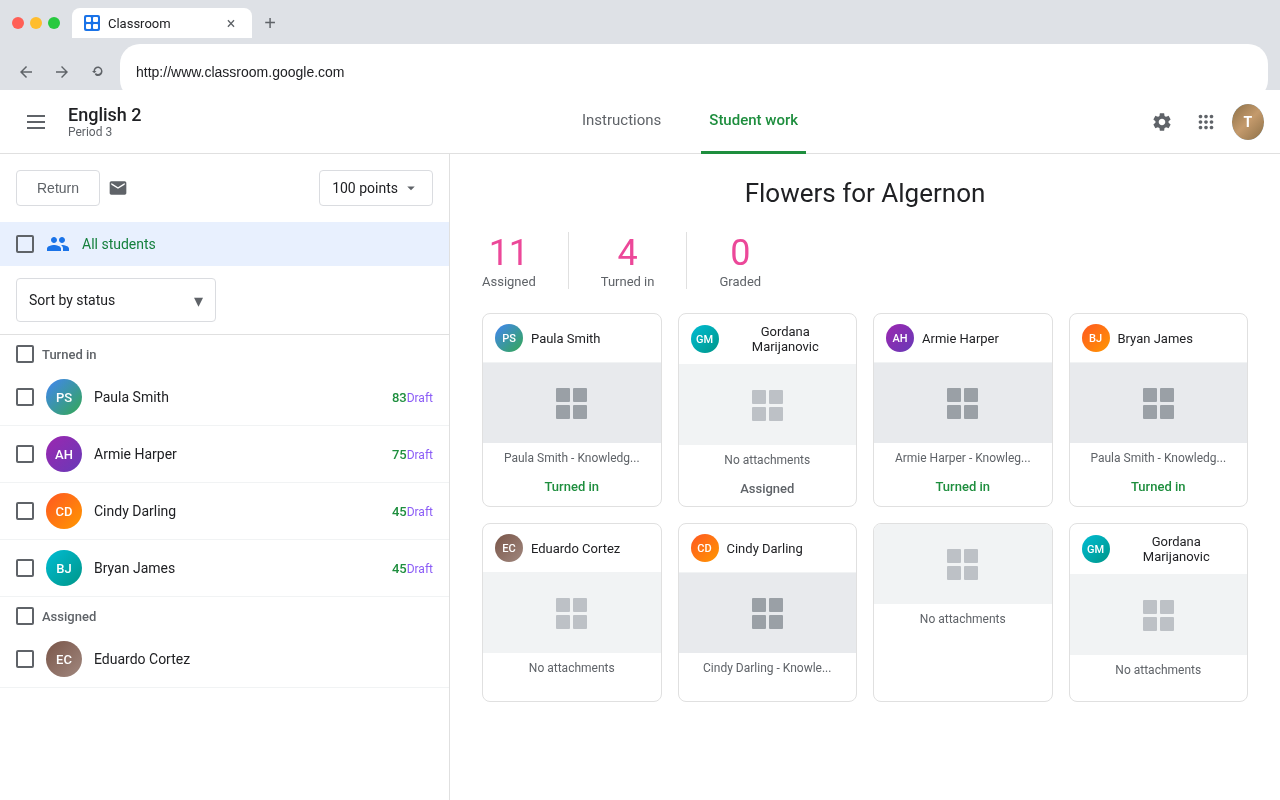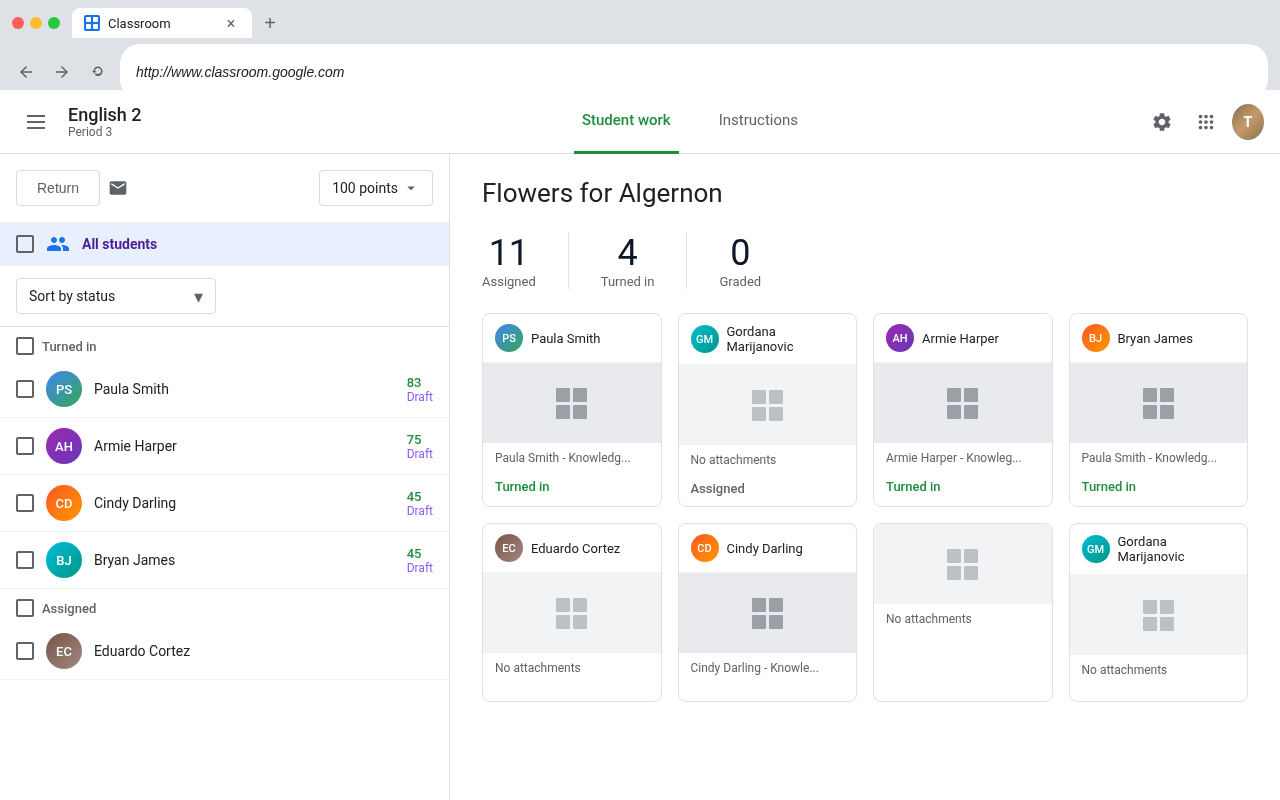--- a/index.html
+++ b/index.html
@@ -57,21 +57,21 @@
       background: #dee1e6;
     }
     .nav-btn {
       width: 28px; height: 28px; border-radius: 50%; border: none;
       background: transparent; cursor: pointer; color: #5f6368; font-size: 16px;
       display: flex; align-items: center; justify-content: center;
     }
     .address-bar {
       flex: 1; background: #fff; border-radius: 20px;
       padding: 20px 16px; font-size: 14px; color: #202124;
-      border: none; outline: none; font-style: italic;
+      border: none; outline: none;
     }
 
     
     .app-container {
       height: calc(800px - 90px);
       display: flex;
       flex-direction: column;
       background: #fff;
       overflow: hidden;
     }
@@ -186,30 +186,30 @@
       cursor: pointer;
     }
     .check-box {
       width: 18px; height: 18px; border: 2px solid #5f6368; border-radius: 2px;
       display: flex; align-items: center; justify-content: center;
       flex-shrink: 0;
     }
     .students-icon {
       color: #1a73e8;
     }
-    .all-students-label { font-size: 14px; color: #4c1d95; font-weight: 700; }
+    .all-students-label { font-size: 14px; color: #15803d; font-weight: 400; }
 
     .sort-row {
       padding: 12px 16px;
       border-bottom: 1px solid #e0e0e0;
     }
     .sort-select {
       display: flex; align-items: center;
       border: 1px solid #dadce0; border-radius: 4px;
-      padding: 0 12px; height: 36px; width: 200px;
+      padding: 0 12px; height: 44px; width: 200px;
       cursor: pointer; background: #fff;
       font-size: 14px; color: #202124;
     }
     .sort-label { flex: 1; }
     .dropdown-arrow { color: #5f6368; font-size: 18px; }
 
     .section-header {
       padding: 10px 16px 6px;
       font-size: 13px; font-weight: 500; color: #5f6368;
       display: flex; align-items: center; gap: 8px;
@@ -220,21 +220,21 @@
       padding: 10px 16px;
       border-bottom: 1px solid #f1f3f4;
       cursor: pointer;
     }
     .student-avatar {
       width: 36px; height: 36px; border-radius: 50%;
       overflow: hidden; flex-shrink: 0;
     }
     .student-name { flex: 1; font-size: 14px; color: #202124; }
     .student-grade {
-      display: flex; flex-direction: column; align-items: flex-start;
+      display: flex; flex-direction: row; align-items: flex-end;
       font-size: 13px;
       margin-left: 32px;
     }
     .grade-num { color: #1e8e3e; font-weight: 500; }
     .grade-status { color: #8b5cf6; font-size: 12px; }
 
     
     .av-blue { background: linear-gradient(135deg, #4285f4, #34a853); }
     .av-purple { background: linear-gradient(135deg, #9c27b0, #673ab7); }
     .av-orange { background: linear-gradient(135deg, #ff5722, #ff9800); }
@@ -246,37 +246,38 @@
       color: white; font-size: 13px; font-weight: 500;
       border-radius: 50%;
     }
 
     
     .right-panel {
       flex: 1;
       overflow-y: auto;
       padding: 24px 32px;
       background: #fff;
+      text-align: center;
     }
     .assignment-title {
       font-size: 26px; font-weight: 400; color: #202124;
       margin-bottom: 24px;
     }
     .stats-row {
       display: flex; gap: 0;
       margin-bottom: 24px;
     }
     .stat-item {
       display: flex; flex-direction: column; align-items: center;
       padding: 0 32px;
       border-right: 1px solid #e0e0e0;
     }
     .stat-item:first-child { padding-left: 0; }
     .stat-item:last-child { border-right: none; }
-    .stat-num { font-size: 36px; font-weight: 400; color: #0f172a; }
+    .stat-num { font-size: 36px; font-weight: 400; color: #ec4899; }
     .stat-label { font-size: 13px; color: #5f6368; }
 
     .filter-row {
       display: flex; align-items: center; gap: 12px;
       margin-bottom: 20px;
     }
     .all-filter {
       display: flex; align-items: center; gap: 4px;
       border: 1px solid #dadce0; border-radius: 4px;
       padding: 0 12px; height: 36px;
@@ -398,22 +399,22 @@
         <span></span>
           <span></span>
           <span></span>
       </button>
       <div class="class-info">
         <span class="class-name">English 2</span>
         <span class="class-period">Period 3</span>
       </div>
     </div>
     <div class="header-center">
+      <a class="header-tab">Instructions</a>
       <a class="header-tab active">Student work</a>
-      <a class="header-tab">Instructions</a>
     </div>
     <div class="header-right">
       <button class="icon-btn">
         <svg width="22" height="22" viewBox="0 0 24 24">
             <path d="M19.14 12.94c.04-.3.06-.61.06-.94 0-.32-.02-.64-.07-.94l2.03-1.58c.18-.14.23-.41.12-.61l-1.92-3.32c-.12-.22-.37-.29-.59-.22l-2.39.96c-.5-.38-1.03-.7-1.62-.94l-.36-2.54c-.04-.24-.24-.41-.48-.41h-3.84c-.24 0-.43.17-.47.41l-.36 2.54c-.59.24-1.13.57-1.62.94l-2.39-.96c-.22-.08-.47 0-.59.22L2.74 8.87c-.12.21-.08.47.12.61l2.03 1.58c-.05.3-.09.63-.09.94s.02.64.07.94l-2.03 1.58c-.18.14-.23.41-.12.61l1.92 3.32c.12.22.37.29.59.22l2.39-.96c.5.38 1.03.7 1.62.94l.36 2.54c.05.24.24.41.48.41h3.84c.24 0 .44-.17.47-.41l.36-2.54c.59-.24 1.13-.56 1.62-.94l2.39.96c.22.08.47 0 .59-.22l1.92-3.32c.12-.22.07-.47-.12-.61l-2.01-1.58zM12 15.6c-1.98 0-3.6-1.62-3.6-3.6s1.62-3.6 3.6-3.6 3.6 1.62 3.6 3.6-1.62 3.6-3.6 3.6z" fill="#5f6368"></path>
           </svg>
       </button>
       <button class="icon-btn">
         <svg width="22" height="22" viewBox="0 0 24 24">
             <path d="M6 8c1.1 0 2-.9 2-2s-.9-2-2-2-2 .9-2 2 .9 2 2 2zm6 0c1.1 0 2-.9 2-2s-.9-2-2-2-2 .9-2 2 .9 2 2 2zm6 0c1.1 0 2-.9 2-2s-.9-2-2-2-2 .9-2 2 .9 2 2 2zM6 14c1.1 0 2-.9 2-2s-.9-2-2-2-2 .9-2 2 .9 2 2 2zm6 0c1.1 0 2-.9 2-2s-.9-2-2-2-2 .9-2 2 .9 2 2 2zm6 0c1.1 0 2-.9 2-2s-.9-2-2-2-2 .9-2 2 .9 2 2 2zM6 20c1.1 0 2-.9 2-2s-.9-2-2-2-2 .9-2 2 .9 2 2 2zm6 0c1.1 0 2-.9 2-2s-.9-2-2-2-2 .9-2 2 .9 2 2 2zm6 0c1.1 0 2-.9 2-2s-.9-2-2-2-2 .9-2 2 .9 2 2 2z" fill="#5f6368"></path>

